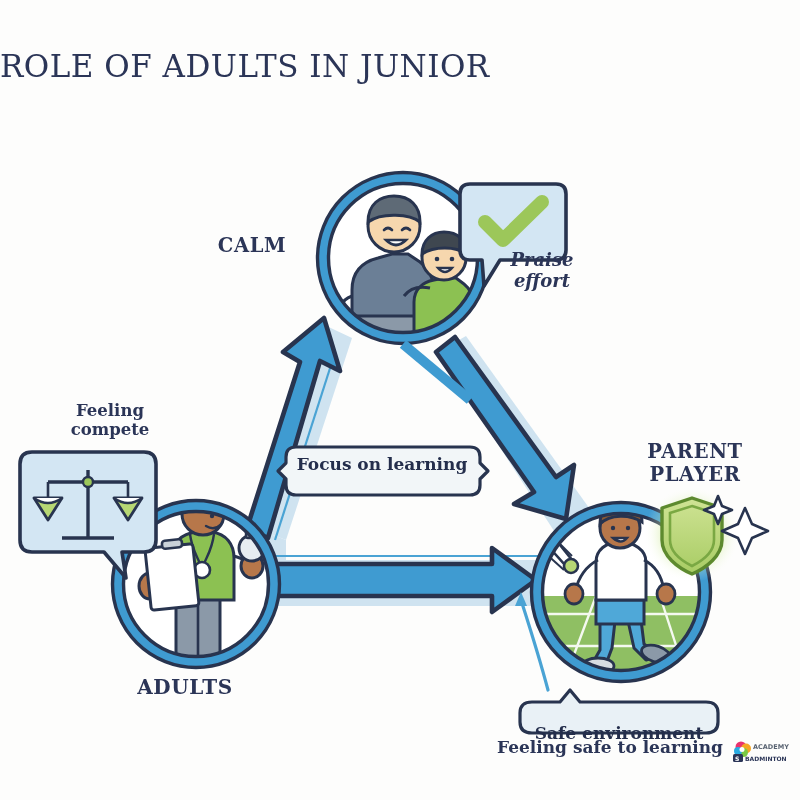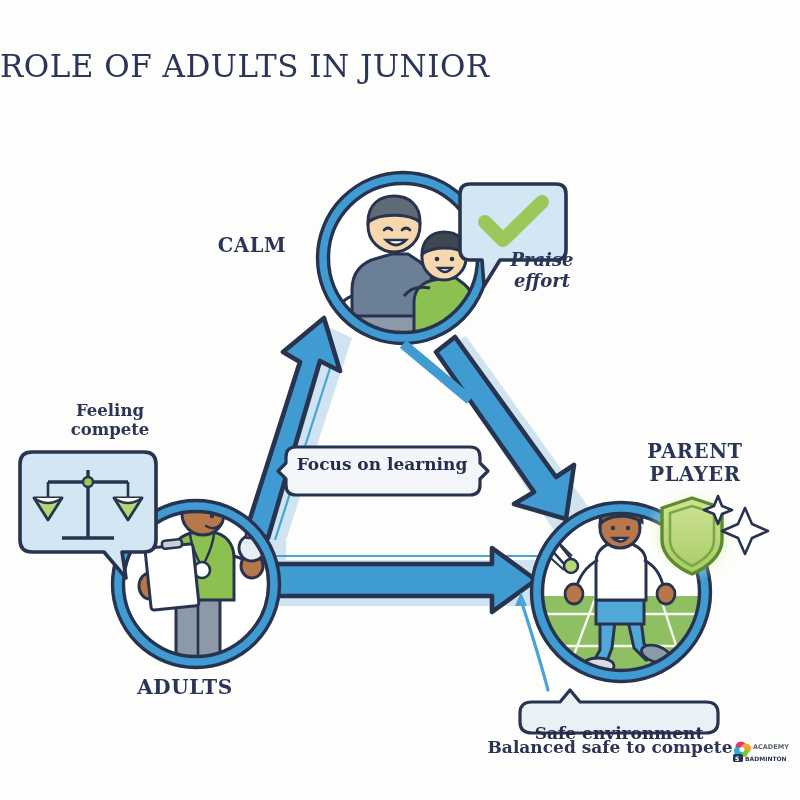--- a/index.html
+++ b/index.html
@@ -273,21 +273,21 @@
   </div>
 
   <div class="lbl node-lbl" id="lbl-coach">
     <div>ADULTS</div>
   </div>
 
   <div class="chip" id="chip-focus">Focus on learning</div>
 
   <div class="chip" id="chip-safe">Safe environment</div>
 
-  <div class="lbl" id="lbl-feeling">Balanced safe to compete</div>
+  <div class="lbl" id="lbl-feeling">Feeling safe to learning</div>
 
   <svg class="logo" viewBox="0 0 124 52">
     <g>
       <circle cx="22" cy="16" r="11" fill="#e8336e"></circle>
       <circle cx="32" cy="19" r="10" fill="#f5a623"></circle>
       <circle cx="27" cy="27" r="9" fill="#7ac943"></circle>
       <circle cx="16" cy="24" r="8" fill="#29abe2"></circle>
       <circle cx="24" cy="21" r="5" fill="#ffffff"></circle>
     </g>
     <text x="46" y="20" font-family="DejaVu Sans, sans-serif" font-size="13" font-weight="bold" fill="#5a6472">ACADEMY</text>

